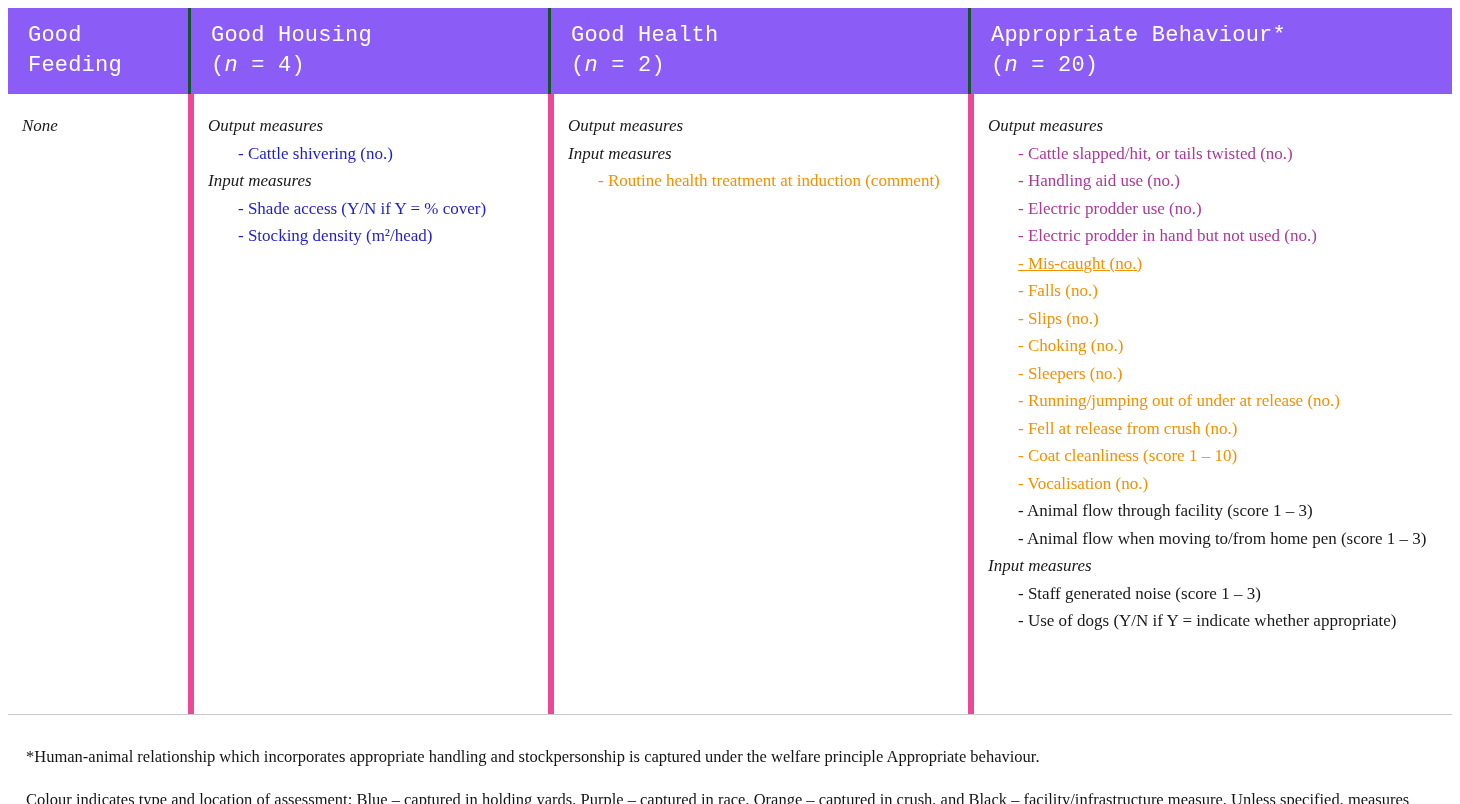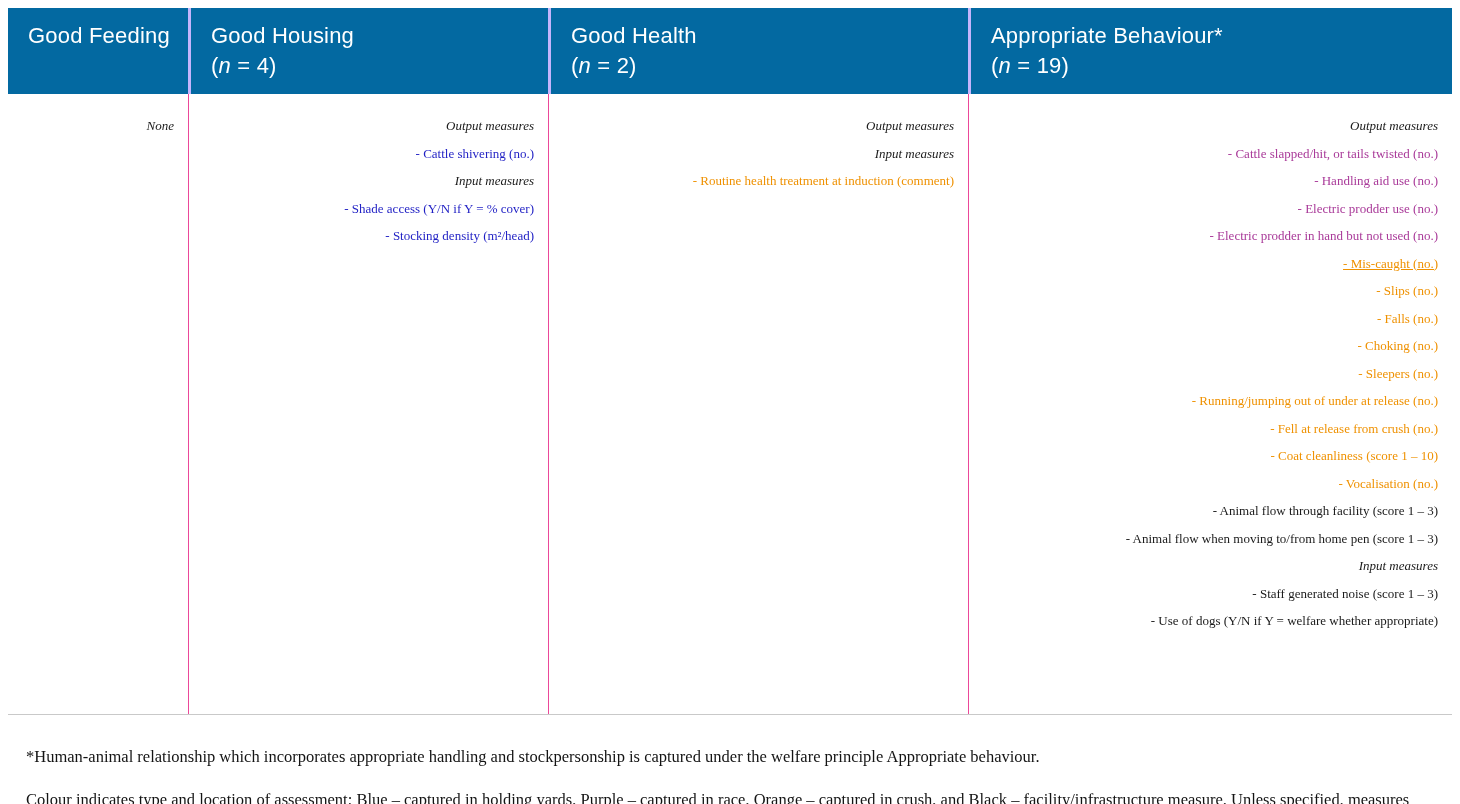--- a/index.html
+++ b/index.html
@@ -15,40 +15,39 @@
   .tbl {
     display: grid;
     grid-template-columns: 180px 360px 420px 1fr;
     grid-template-rows: auto 1fr;
     min-height: 707px;
     border-bottom: 1px solid #c9c9c9;
   }
 
   
   .th {
-    background: #0369a1;
+    background: #8b5cf6;
     color: #ffffff;
-    font-family: Liberation Sans, sans-serif;
+    font-family: Liberation Mono, monospace;
     font-size: 22px;
     line-height: 30px;
     font-weight: 400;
     letter-spacing: 0.2px;
     padding: 13px 18px 13px 20px;
   }
-  .th + .th { border-left: 3px solid #c4b5fd; }
+  .th + .th { border-left: 3px solid #14532d; }
   .th .it { font-style: italic; }
 
   
   .td {
     padding: 18px 14px 30px 14px;
-    font-size: 13px;
+    font-size: 17px;
     line-height: 27.5px;
-    text-align: right;
   }
-  .td + .td { border-left: 1px solid #ec4899; }
+  .td + .td { border-left: 6px solid #ec4899; }
 
   .entry { margin: 0; }
   .entry.heading { font-style: italic; color: #1a1a1a; }
   .entry.item { text-indent: 30px; }
 
   
   .footnotes {
     padding: 12px 4px 0 2px;
     font-size: 16.5px;
     line-height: 27px;
@@ -69,21 +68,21 @@
     <div class="th">
       <div>Good Housing</div>
       <div><span>(</span><span class="it">n</span><span> = 4)</span></div>
     </div>
     <div class="th">
       <div>Good Health</div>
       <div><span>(</span><span class="it">n</span><span> = 2)</span></div>
     </div>
     <div class="th">
       <div>Appropriate Behaviour*</div>
-      <div><span>(</span><span class="it">n</span><span> = 19)</span></div>
+      <div><span>(</span><span class="it">n</span><span> = 20)</span></div>
     </div>
 
     <div class="td">
       <div>
           <div class="entry heading">None</div>
         </div>
     </div>
     <div class="td">
       <div>
           <div class="entry heading">Output measures</div>
@@ -101,33 +100,33 @@
         </div>
     </div>
     <div class="td">
       <div>
           <div class="entry heading">Output measures</div>
           <div class="entry item" style="color: rgb(169, 58, 153);">- Cattle slapped/hit, or tails twisted (no.)</div>
           <div class="entry item" style="color: rgb(169, 58, 153);">- Handling aid use (no.)</div>
           <div class="entry item" style="color: rgb(169, 58, 153);">- Electric prodder use (no.)</div>
           <div class="entry item" style="color: rgb(169, 58, 153);">- Electric prodder in hand but not used (no.)</div>
           <div class="entry item" style="color: rgb(239, 145, 0); text-decoration: underline;">- Mis-caught (no.)</div>
+          <div class="entry item" style="color: rgb(239, 145, 0);">- Falls (no.)</div>
           <div class="entry item" style="color: rgb(239, 145, 0);">- Slips (no.)</div>
-          <div class="entry item" style="color: rgb(239, 145, 0);">- Falls (no.)</div>
           <div class="entry item" style="color: rgb(239, 145, 0);">- Choking (no.)</div>
           <div class="entry item" style="color: rgb(239, 145, 0);">- Sleepers (no.)</div>
           <div class="entry item" style="color: rgb(239, 145, 0);">- Running/jumping out of under at release (no.)</div>
           <div class="entry item" style="color: rgb(239, 145, 0);">- Fell at release from crush (no.)</div>
           <div class="entry item" style="color: rgb(239, 145, 0);">- Coat cleanliness (score 1 – 10)</div>
           <div class="entry item" style="color: rgb(239, 145, 0);">- Vocalisation (no.)</div>
           <div class="entry item" style="color: rgb(26, 26, 26);">- Animal flow through facility (score 1 – 3)</div>
           <div class="entry item" style="color: rgb(26, 26, 26);">- Animal flow when moving to/from home pen (score 1 – 3)</div>
           <div class="entry heading">Input measures</div>
           <div class="entry item" style="color: rgb(26, 26, 26);">- Staff generated noise (score 1 – 3)</div>
-          <div class="entry item" style="color: rgb(26, 26, 26);">- Use of dogs (Y/N if Y = welfare whether appropriate)</div>
+          <div class="entry item" style="color: rgb(26, 26, 26);">- Use of dogs (Y/N if Y = indicate whether appropriate)</div>
         </div>
     </div>
 
   </div>
 
   <div class="footnotes">
     <p>*Human-animal relationship which incorporates appropriate handling and stockpersonship is captured under the welfare principle Appropriate behaviour.</p>
     <p>Colour indicates type and location of assessment; Blue – captured in holding yards, Purple – captured in race, Orange – captured in crush, and Black – facility/infrastructure measure. Unless specified, measures were recorded at the animal level.</p>
   </div>
 

